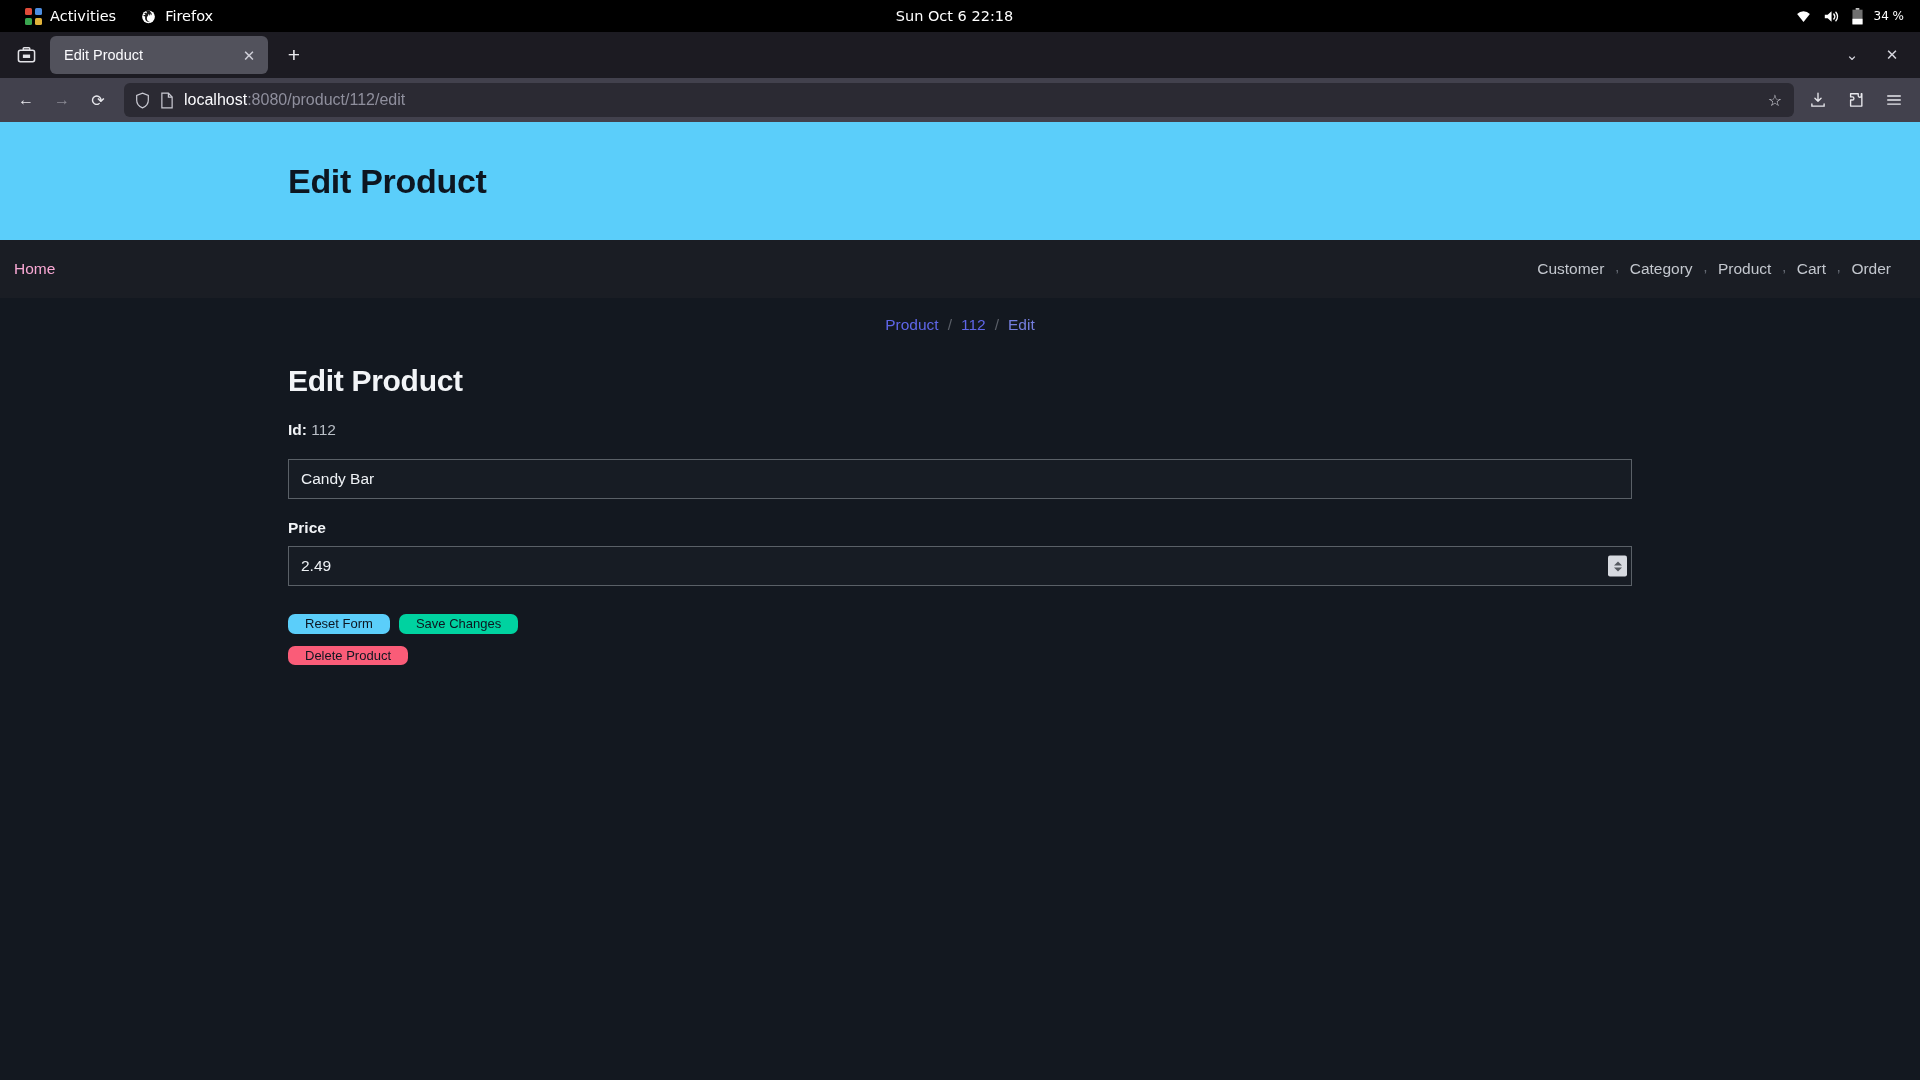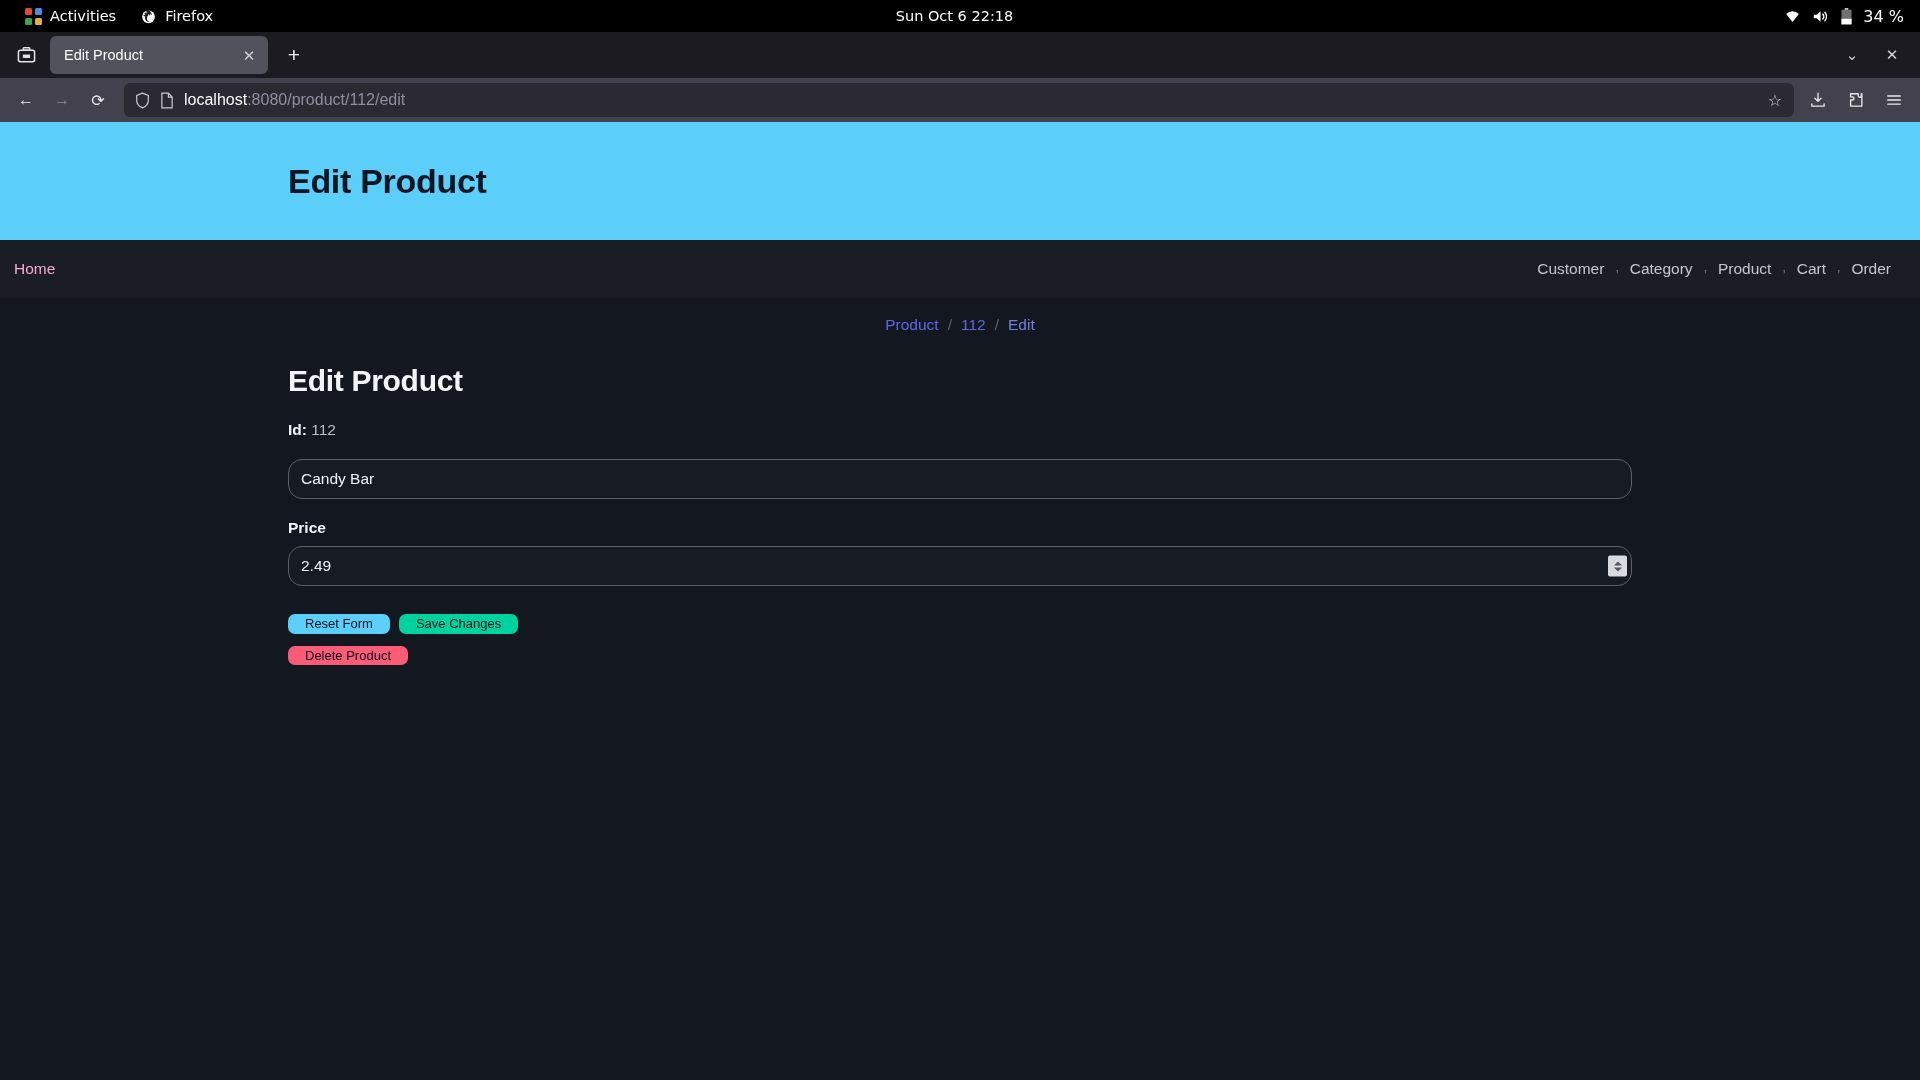--- a/index.html
+++ b/index.html
@@ -22,21 +22,21 @@
   }
   .gnome-left { display: flex; align-items: center; padding-left: 13px; gap: 0px; }
   .gnome-item { display: flex; align-items: center; gap: 8px; padding: 0 12px; height: 32px; }
   .gnome-clock {
     position: absolute; left: 0; right: 11px; top: 0; height: 32px;
     display: flex; align-items: center; justify-content: center;
     font-size: 14.5px; color: #ffffff; pointer-events: none;
   }
   .gnome-right {
     margin-left: auto; display: flex; align-items: center; gap: 11px;
-    padding-right: 16px; font-size: 16px; color: #ffffff;
+    padding-right: 16px; font-size: 12px; color: #ffffff;
   }
   .activities-icon { width: 17px; height: 17px; position: relative; display:inline-block;}
   .activities-icon i { position: absolute; width: 7px; height: 7px; border-radius: 1.5px; display:block;}
   .activities-icon i:nth-child(1){ left:0; top:0; background:#e04b3a; }
   .activities-icon i:nth-child(2){ right:0; top:0; background:#4c8de0; }
   .activities-icon i:nth-child(3){ left:0; bottom:0; background:#3aa650; }
   .activities-icon i:nth-child(4){ right:0; bottom:0; background:#e0b23a; }
 
   
   .tabbar {
@@ -137,21 +137,21 @@
   .field { margin-top: 20px; }
   .field > label {
     display: block; font-size: 15.5px; font-weight: bold; color: #f2f4f7;
     margin-bottom: 9px;
   }
   .input-wrap { position: relative; width: 1344px; }
   .txtinput {
     width: 1344px; height: 40px;
     background: #171c24;
     border: 1px solid #5a6067;
-    border-radius: 14px;
+    border-radius: 0;
     color: #eef1f5; font-size: 15.5px;
     padding: 0 12px;
     font-family: "Liberation Sans", sans-serif;
     outline: none;
   }
   .spinner {
     position: absolute; right: 5px; top: 50%; transform: translateY(-50%);
     width: 19px; height: 21px; background: #d7dae0; border-radius: 2px;
     display: flex; flex-direction: column; align-items: center; justify-content: center;
     gap: 2px;

